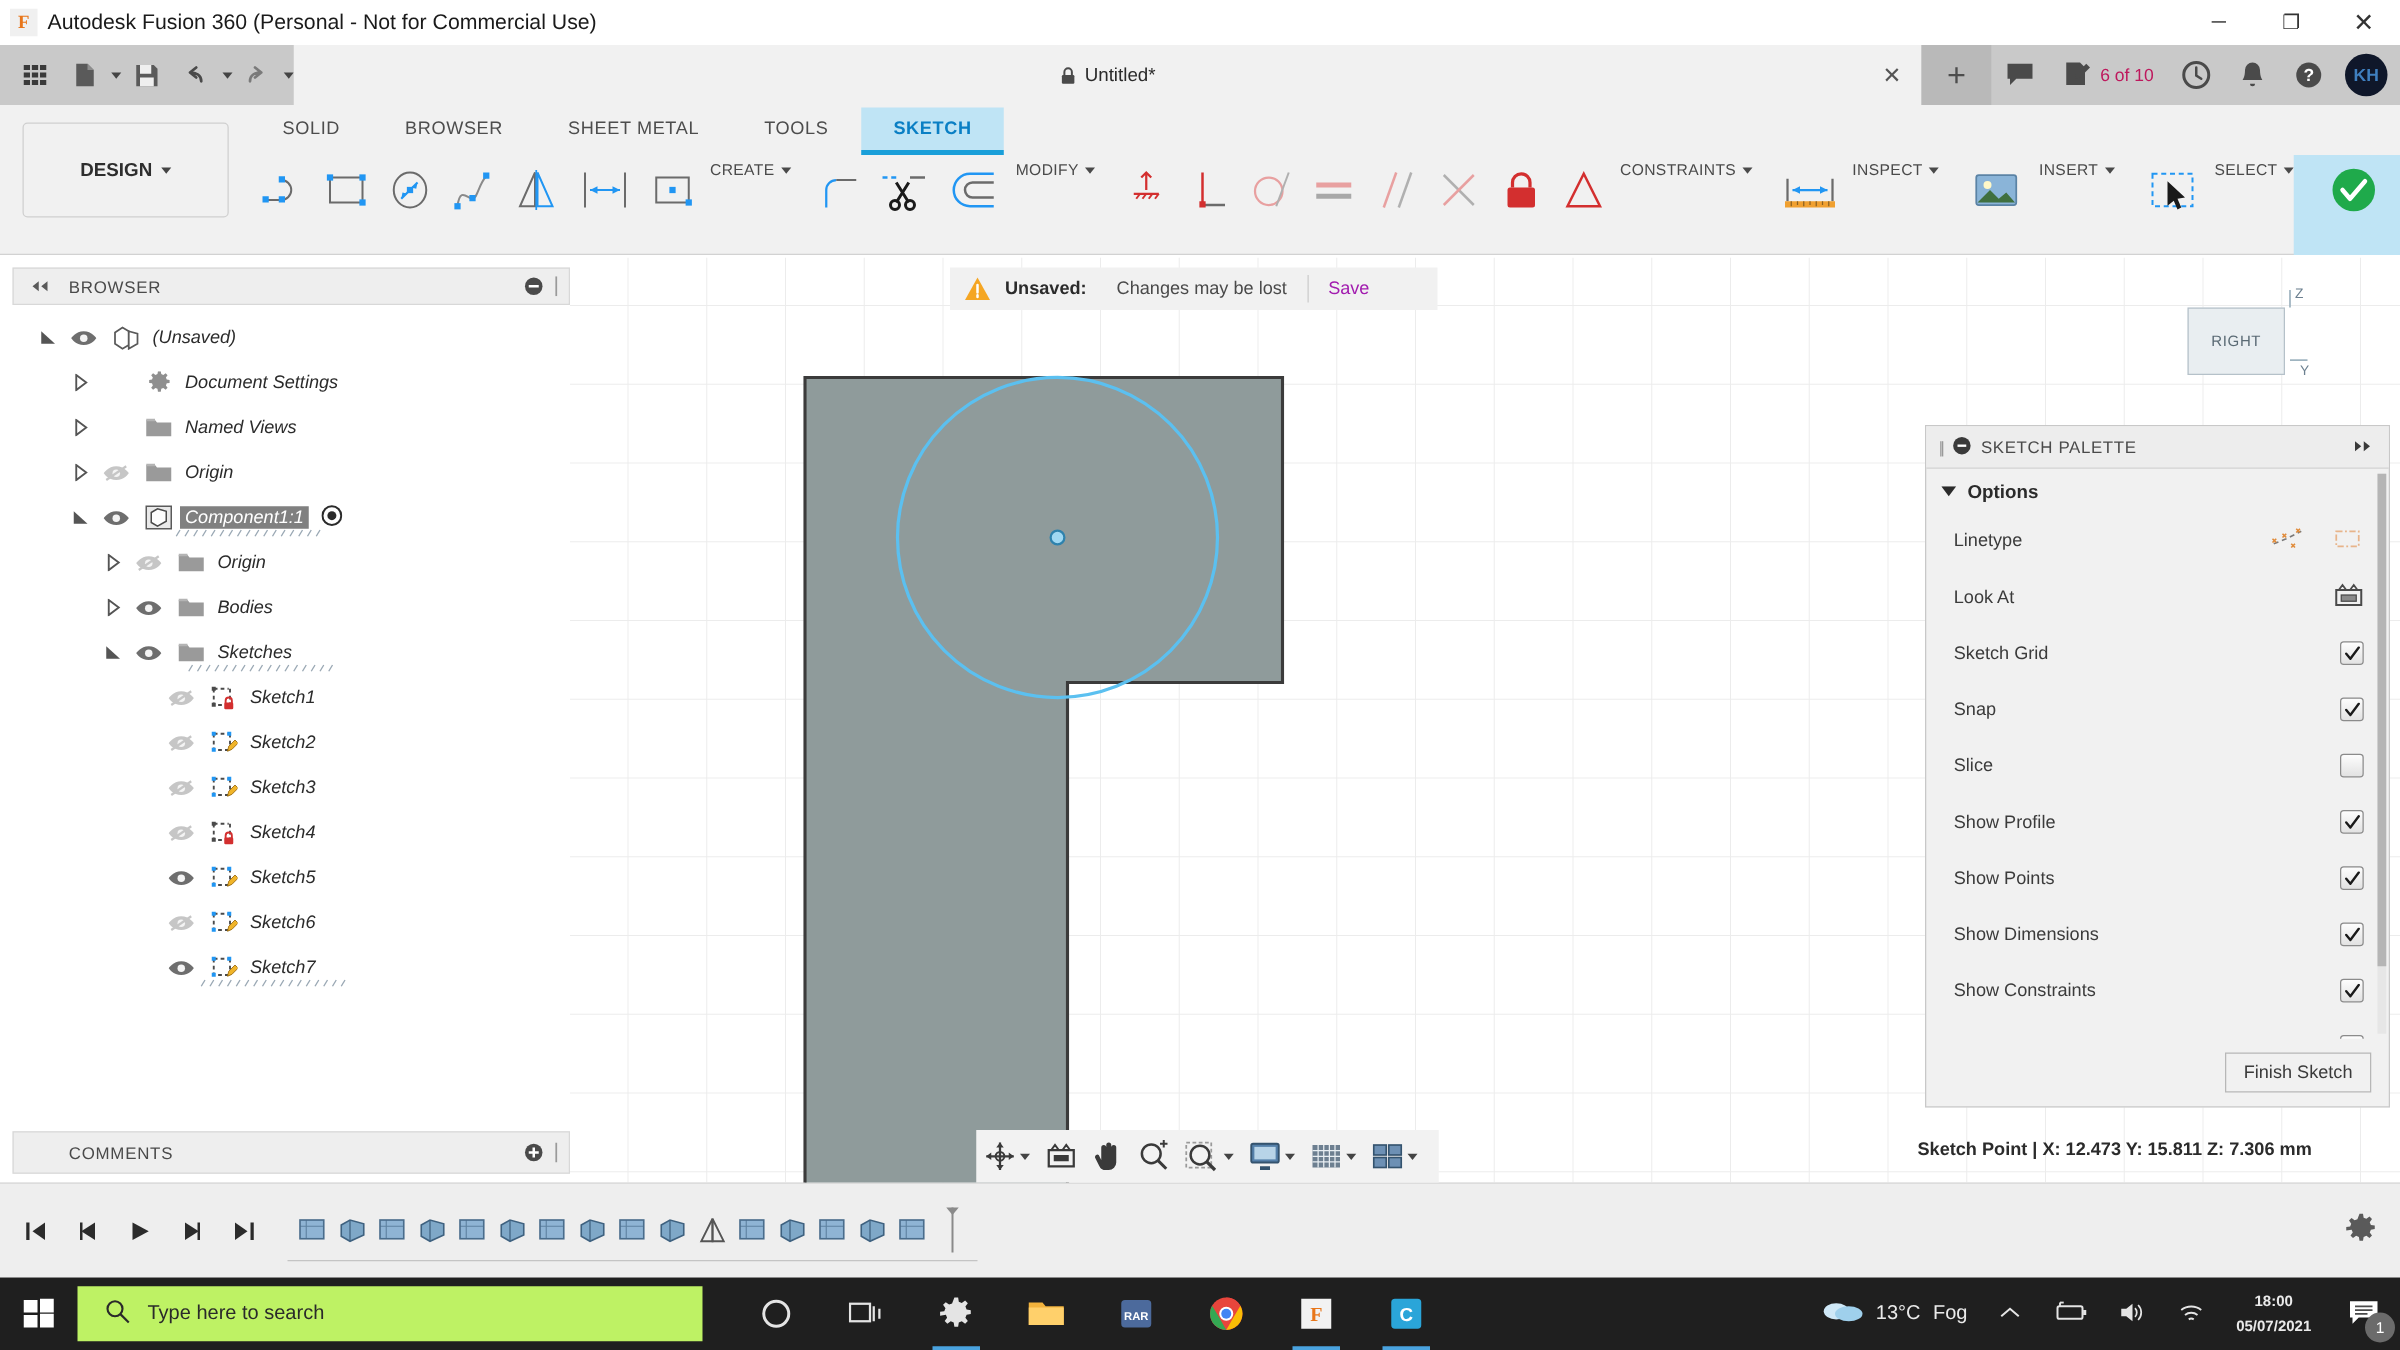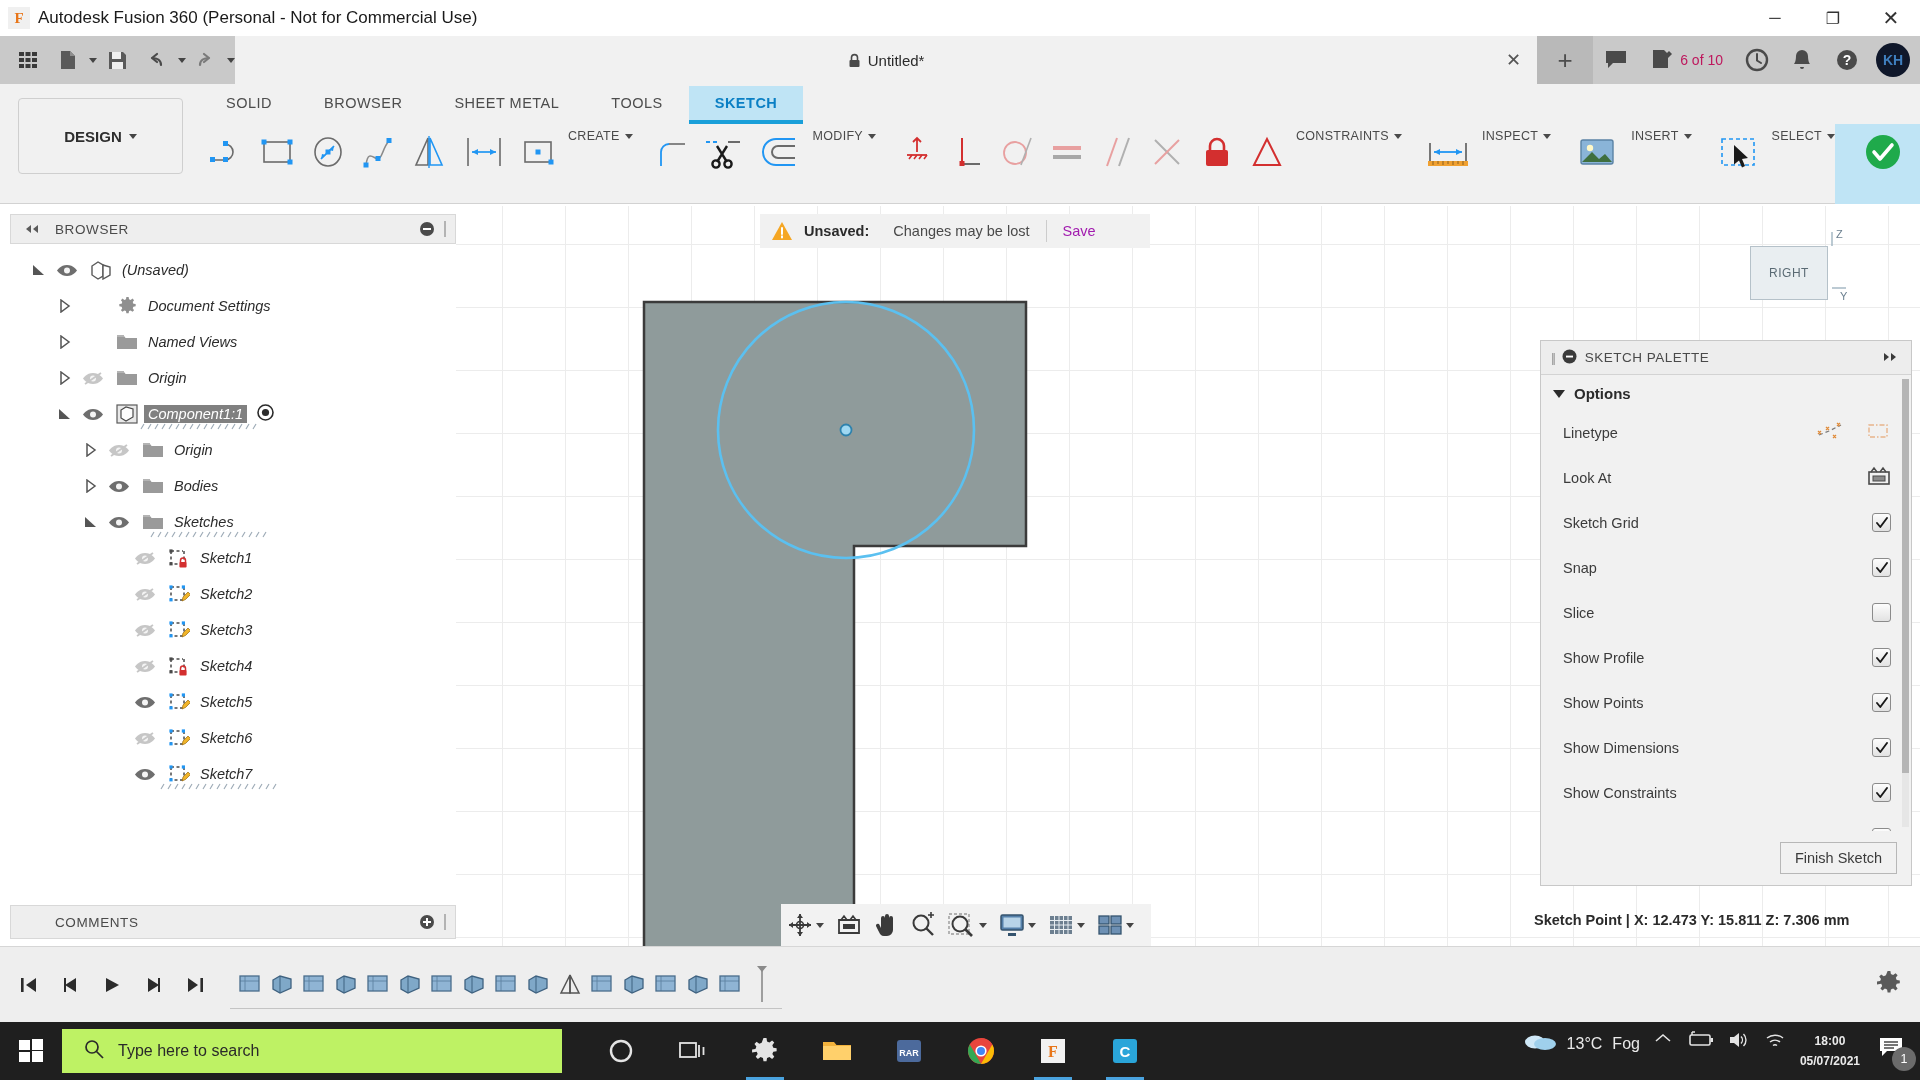--- a/index.html
+++ b/index.html
@@ -238,21 +238,21 @@
     width:500px;height:44px;background:#bef264;display:flex;align-items:center;gap:14px;
     padding-left:22px; color:#2a2a2a; font-size:16px;
   }
   .tb-apps { display:flex; align-items:center; margin-left:30px; gap:14px; }
   .tb-app {
     width:58px;height:58px;display:flex;align-items:center;justify-content:center;position:relative;
   }
   .tb-app.active::after {
     content:""; position:absolute; bottom:0; left:10px; right:10px; height:3px; background:#4aa3df;
   }
-  .tray { margin-left:auto; display:flex; align-items:flex-start; gap:14px; padding-right:12px; color:#eaeaea; }
+  .tray { margin-left:auto; display:flex; align-items:center; gap:25px; padding-right:12px; color:#eaeaea; }
   .tray .wx { display:flex; align-items:center; gap:10px; font-size:16px; }
   .clock { font-size:12px; line-height:20px; text-align:center;font-weight:bold; }
   .notif { position:relative; width:34px; height:34px; display:flex; align-items:center; justify-content:center;}
   .notif .badge {
     position:absolute; right:-8px; bottom:-6px; width:24px;height:24px;border-radius:50%;
     background:#6b6b6b; color:#fff; font-size:12.5px; display:flex;align-items:center;justify-content:center;
   }
 </style>
 </head>
 <body>

